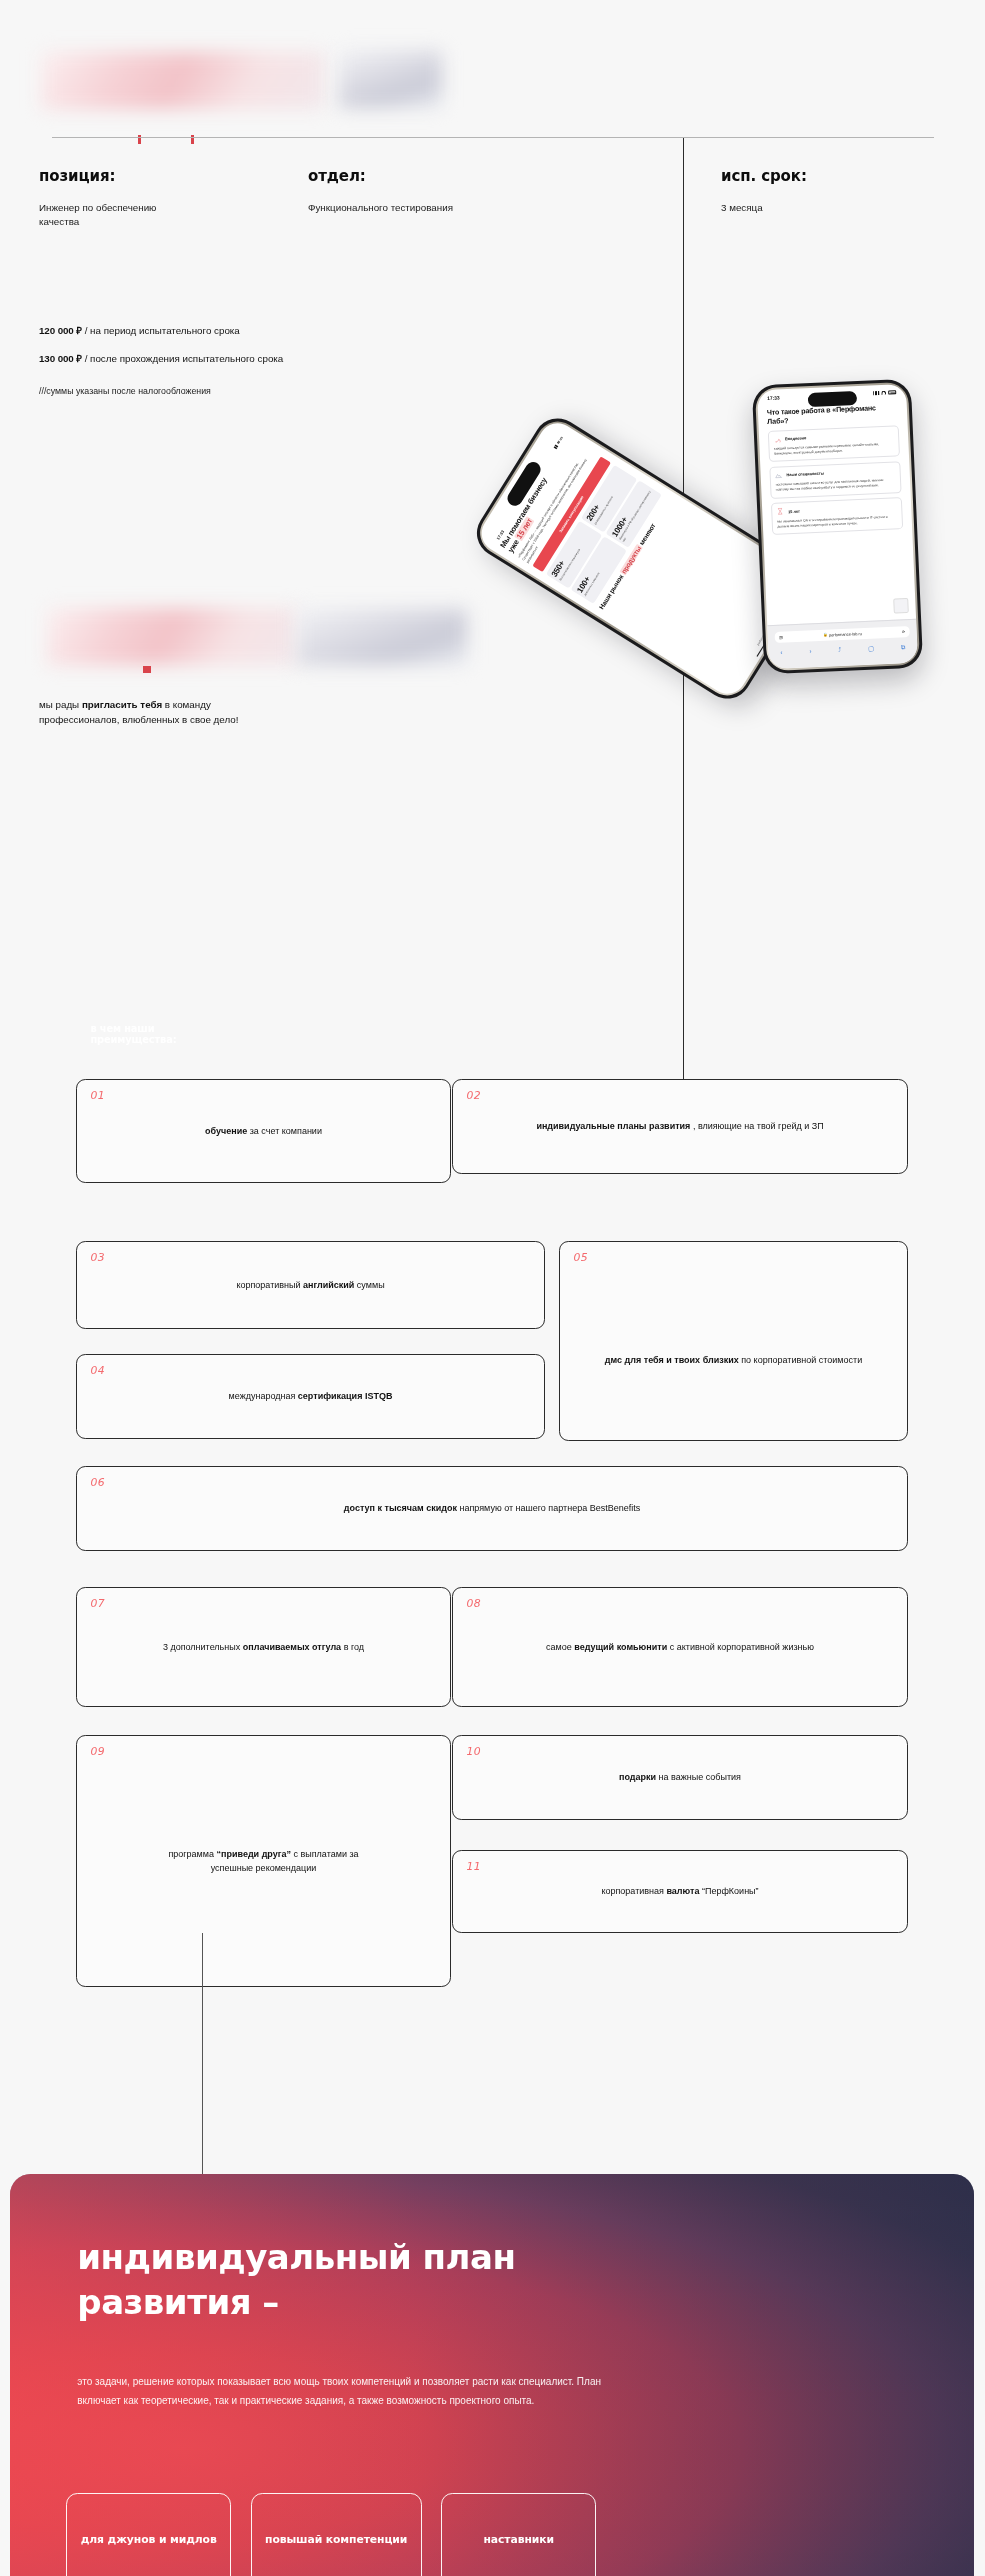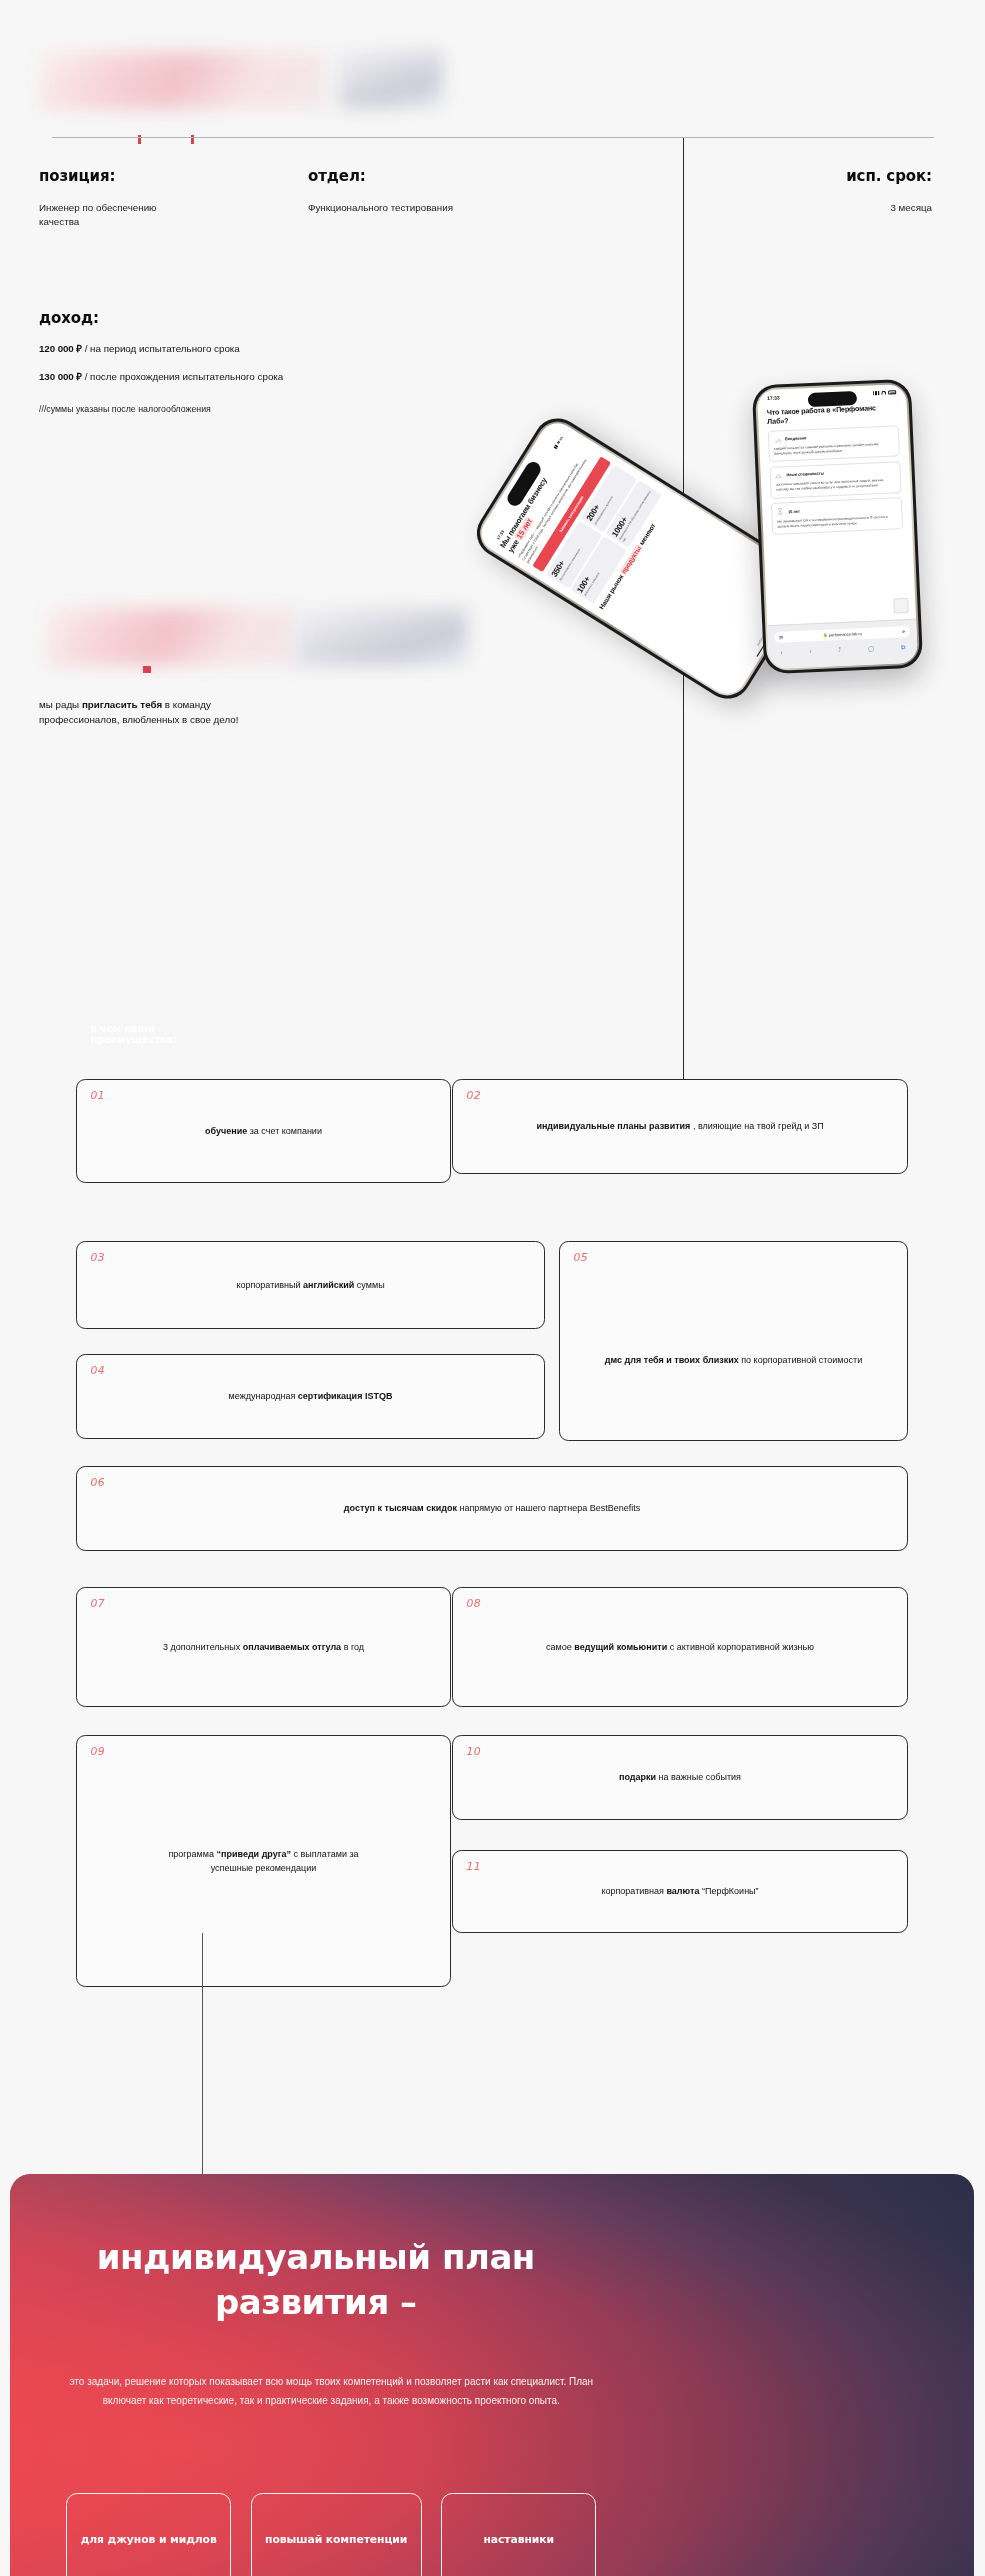--- a/index.html
+++ b/index.html
@@ -32,21 +32,21 @@
   .info-col { position:absolute; }
   .info-label {
     font-family:"DejaVu Sans", sans-serif;
     font-weight:700; font-size:15px; letter-spacing:-0.1px;
     color:#0d0d0d;
   }
   .info-value {
     font-size:9.8px; line-height:1.42; color:#1b1b1b; margin-top:16px;
     font-family:"Liberation Sans", sans-serif;
   }
-  .info-col.right { text-align:right; }
+  .info-col.right { text-align:left; }
 
   
   #income-block { position:absolute; left:39px; top:309px; width:567px; }
   .income-title {
     font-family:"DejaVu Sans", sans-serif;
     font-weight:700; font-size:15px; color:#0d0d0d; letter-spacing:-0.1px;
   }
   .income-line { font-size:9.8px; line-height:1.2; margin-top:16px; color:#121212; }
   .income-line b { font-weight:700; letter-spacing:-0.1px; }
   .income-note { font-size:8.8px; margin-top:21.6px; color:#1b1b1b; }
@@ -141,21 +141,21 @@
     position:absolute; left:10.3px; top:2174px; width:964px; height:443px;
     border-radius:20.6px; overflow:hidden;
     background:
       radial-gradient(120% 95% at 18% 62%, #f04a52 0%, #e0444f 22%, #b43f5a 48%, #6d4062 66%, #3a3550 82%, #2d2f4a 100%),
       linear-gradient(100deg,#f04a52 0%, #9f3f5d 42%, #45395a 70%, #2b2d48 100%);
     color:#fff;
   }
   #hero::after{ content:""; position:absolute; inset:0;
     background:linear-gradient(90deg, rgba(240,74,82,.55) 0%, rgba(150,60,88,.2) 42%, rgba(43,45,72,.55) 100%);
     mix-blend-mode:normal; pointer-events:none; }
-  .hero-inner { position:relative; z-index:2; padding:61px 0 0 48px;text-align:center; }
+  .hero-inner { position:relative; z-index:2; padding:61px 0 0 67px; }
   #hero-title {
     font-family:"DejaVu Sans", sans-serif; font-weight:700;
     font-size:34px; line-height:1.32; letter-spacing:-0.5px; max-width:515px;
   }
   #hero-sub { margin-top:47px; max-width:546px; font-size:10px; line-height:1.92;
               color:rgba(255,255,255,.92); }
   #hero-chips { position:absolute; left:56px; top:319px; display:flex; gap:19.6px; z-index:2; }
   .chip { border:1px solid rgba(255,255,255,.94); border-radius:11.3px 11.3px 0 0;
           min-width:155px; height:93px; display:flex; align-items:center; justify-content:center;
           padding:0 13.4px; }
@@ -183,21 +183,20 @@
   <div class="info-label">отдел:</div>
   <div class="info-value">Функционального тестирования</div>
 </div>
 
 <div class="info-col right" style="left:721px; top:167px; width:211px;">
   <div class="info-label">исп. срок:</div>
   <div class="info-value">3 месяца</div>
 </div>
 
 <div id="income-block">
-  <div class="income-title">доход:</div>
 
   <div class="income-line">
     <b>120 000 ₽</b><span> / </span><span>на период испытательного срока</span>
   </div>
 
   <div class="income-line">
     <b>130 000 ₽</b><span> / </span><span>после прохождения испытательного срока</span>
   </div>
 
   <div class="income-note">///суммы указаны после налогообложения</div>

